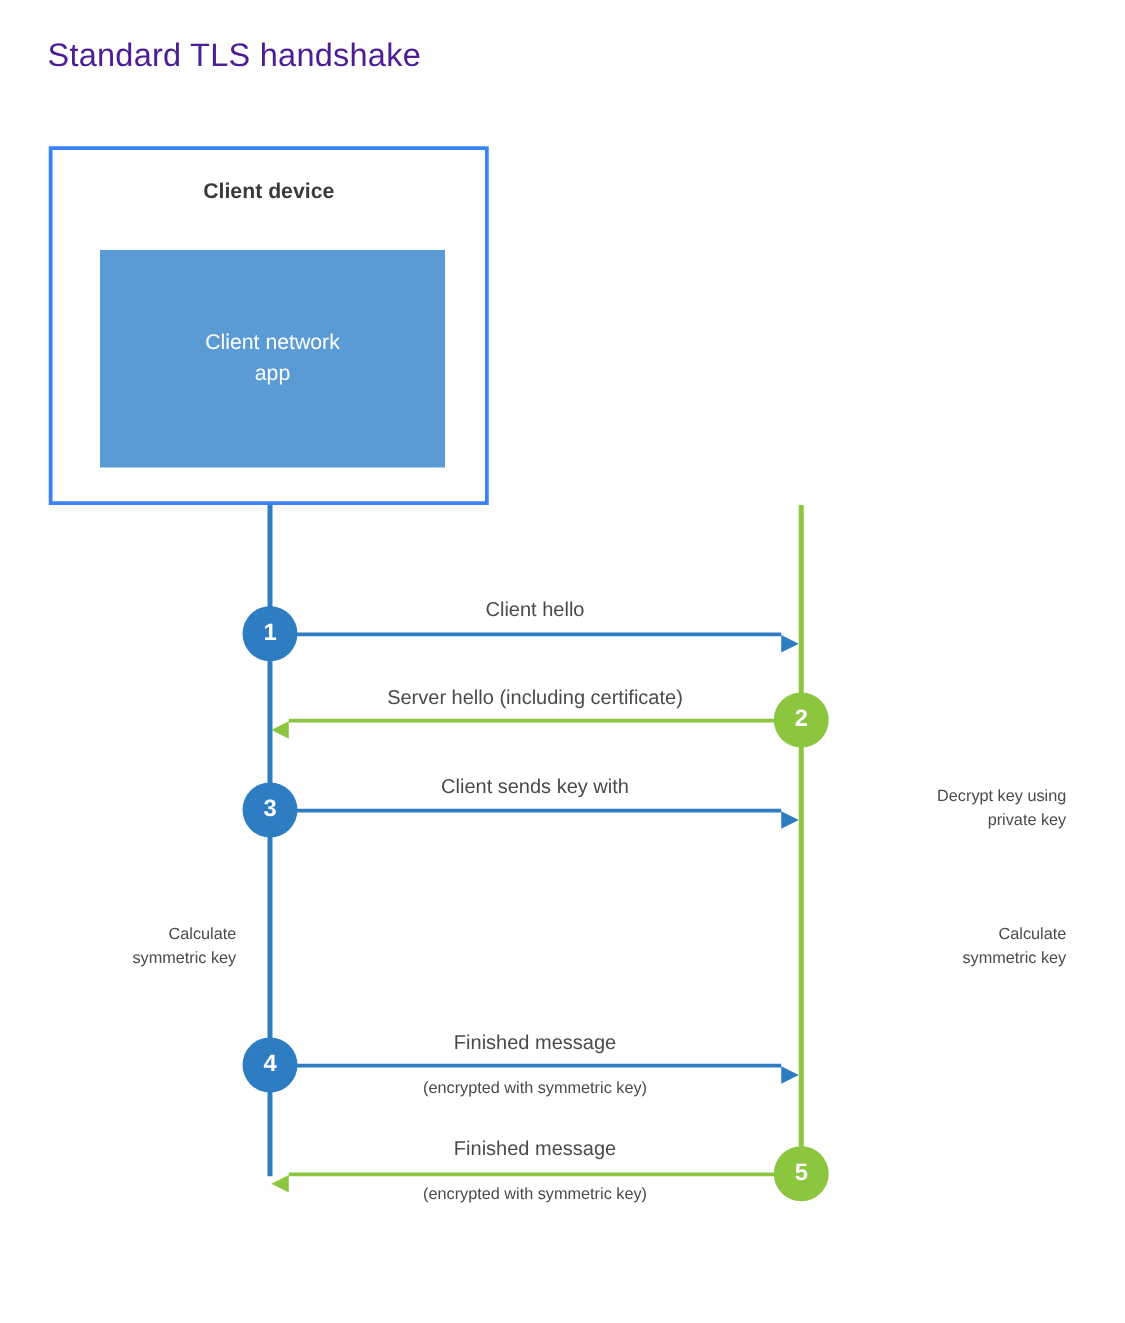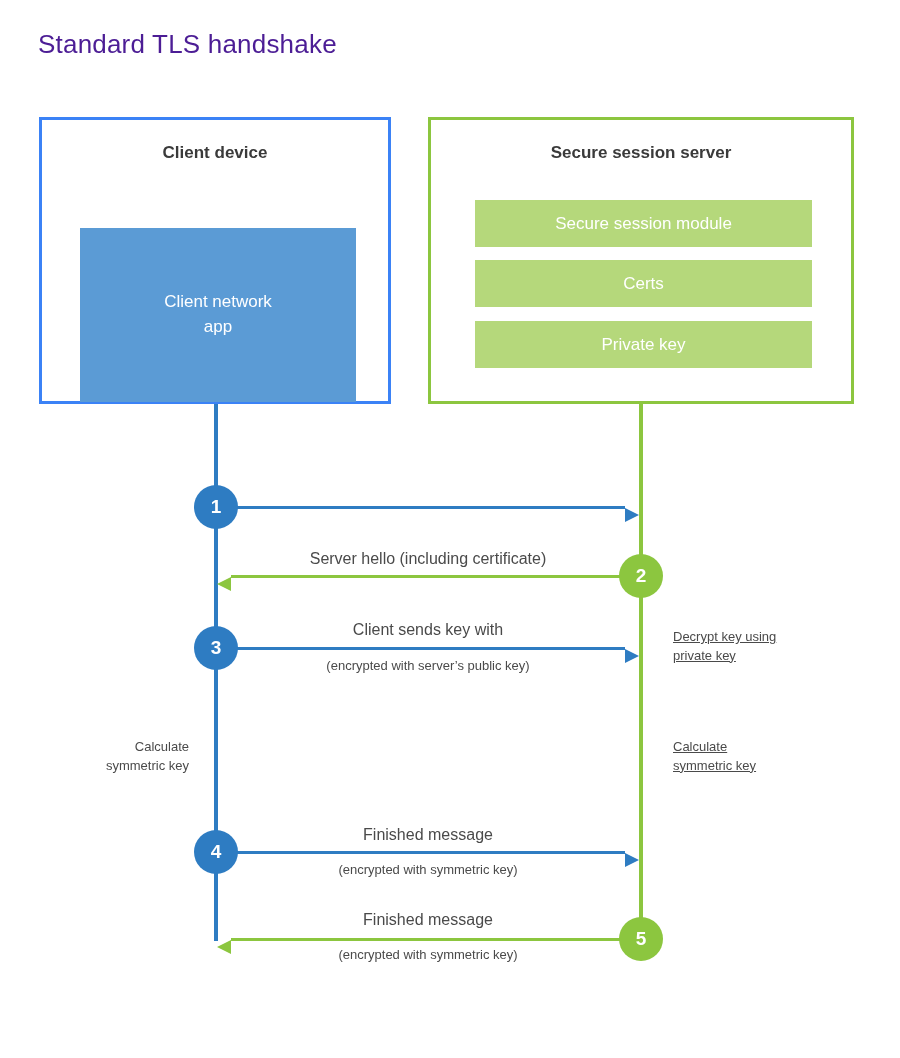--- a/index.html
+++ b/index.html
@@ -25,21 +25,21 @@
   .party-title{
     position:absolute;left:0;right:0;top:23px;text-align:center;
     font-size:17px;font-weight:bold;color:#3a3a3a;
   }
 
   
   .client-app{
     position:absolute;left:38px;top:80px;width:276px;height:174px;
     background:#5b9bd5;color:#ffffff;
     display:flex;align-items:center;justify-content:center;text-align:center;
-    font-size:17px;font-weight:400;line-height:1.45;margin-top:28px;
+    font-size:17px;font-weight:400;line-height:1.45;
   }
 
   
   .server-bar{
     position:absolute;left:44px;width:337px;height:47px;
     background:#b5d87b;color:#ffffff;
     display:flex;align-items:center;justify-content:center;
     font-size:17px;font-weight:400;
   }
   .bar0{top:80px;}
@@ -83,63 +83,57 @@
     position:absolute;text-align:center;white-space:nowrap;
     font-size:13px;color:#4a4a4a;font-weight:400;
   }
 
   
   .side-note{
     position:absolute;font-size:13px;color:#4a4a4a;line-height:1.45;
     white-space:pre-line;
   }
   .note-left{text-align:right;}
-  .note-right{text-align:left;text-decoration:underline;}
+  .note-right{text-align:right;}
 </style>
 </head>
 <body>
 
 <div class="canvas">
 
   <div class="title">Standard TLS handshake</div>
 
   <div class="party-box client-box">
     <div class="party-title">Client device</div>
     <div class="client-app">
       <span>
         <span>Client network</span><br>
         <span>app</span>
       </span>
     </div>
   </div>
 
-  <div class="party-box server-box">
-    <div class="party-title">Secure session server</div>
-    <div class="server-bar bar0">Secure session module</div>
-    <div class="server-bar bar1">Certs</div>
-    <div class="server-bar bar2">Private key</div>
-  </div>
 
   <div class="lifeline lifeline-client"></div>
   <div class="lifeline lifeline-server"></div>
 
+  <div class="msg-label" style="left:216px;top:480px;width:424px;">Client hello</div>
   <div class="arrow-line arrow-blue" style="left:216px;top:506px;width:409px;"></div>
   <div class="arrow-head head-right" style="left:625px;top:507.5px;"></div>
   <div class="badge badge-blue" style="left:194px;top:485px;">1</div>
 
   <div class="msg-label" style="left:216px;top:550px;width:424px;">Server hello (including certificate)</div>
   <div class="arrow-line arrow-green" style="left:231px;top:575px;width:410px;"></div>
   <div class="arrow-head head-left" style="left:217px;top:576.5px;"></div>
   <div class="badge badge-green" style="left:619px;top:554px;">2</div>
 
   <div class="msg-label" style="left:216px;top:621px;width:424px;">Client sends key with</div>
   <div class="arrow-line arrow-blue" style="left:216px;top:647px;width:409px;"></div>
   <div class="arrow-head head-right" style="left:625px;top:648.5px;"></div>
   <div class="badge badge-blue" style="left:194px;top:626px;">3</div>
-  <div class="msg-sublabel" style="left:216px;top:658px;width:424px;">(encrypted with server’s public key)</div>
   <div class="side-note note-right" style="left:673px;top:628px;width:180px;">Decrypt key using
 private key</div>
 
   <div class="side-note note-left" style="left:0px;top:738px;width:189px;">Calculate
 symmetric key</div>
   <div class="side-note note-right" style="left:673px;top:738px;width:180px;">Calculate
 symmetric key</div>
 
   <div class="msg-label" style="left:216px;top:826px;width:424px;">Finished message</div>
   <div class="arrow-line arrow-blue" style="left:216px;top:851px;width:409px;"></div>

